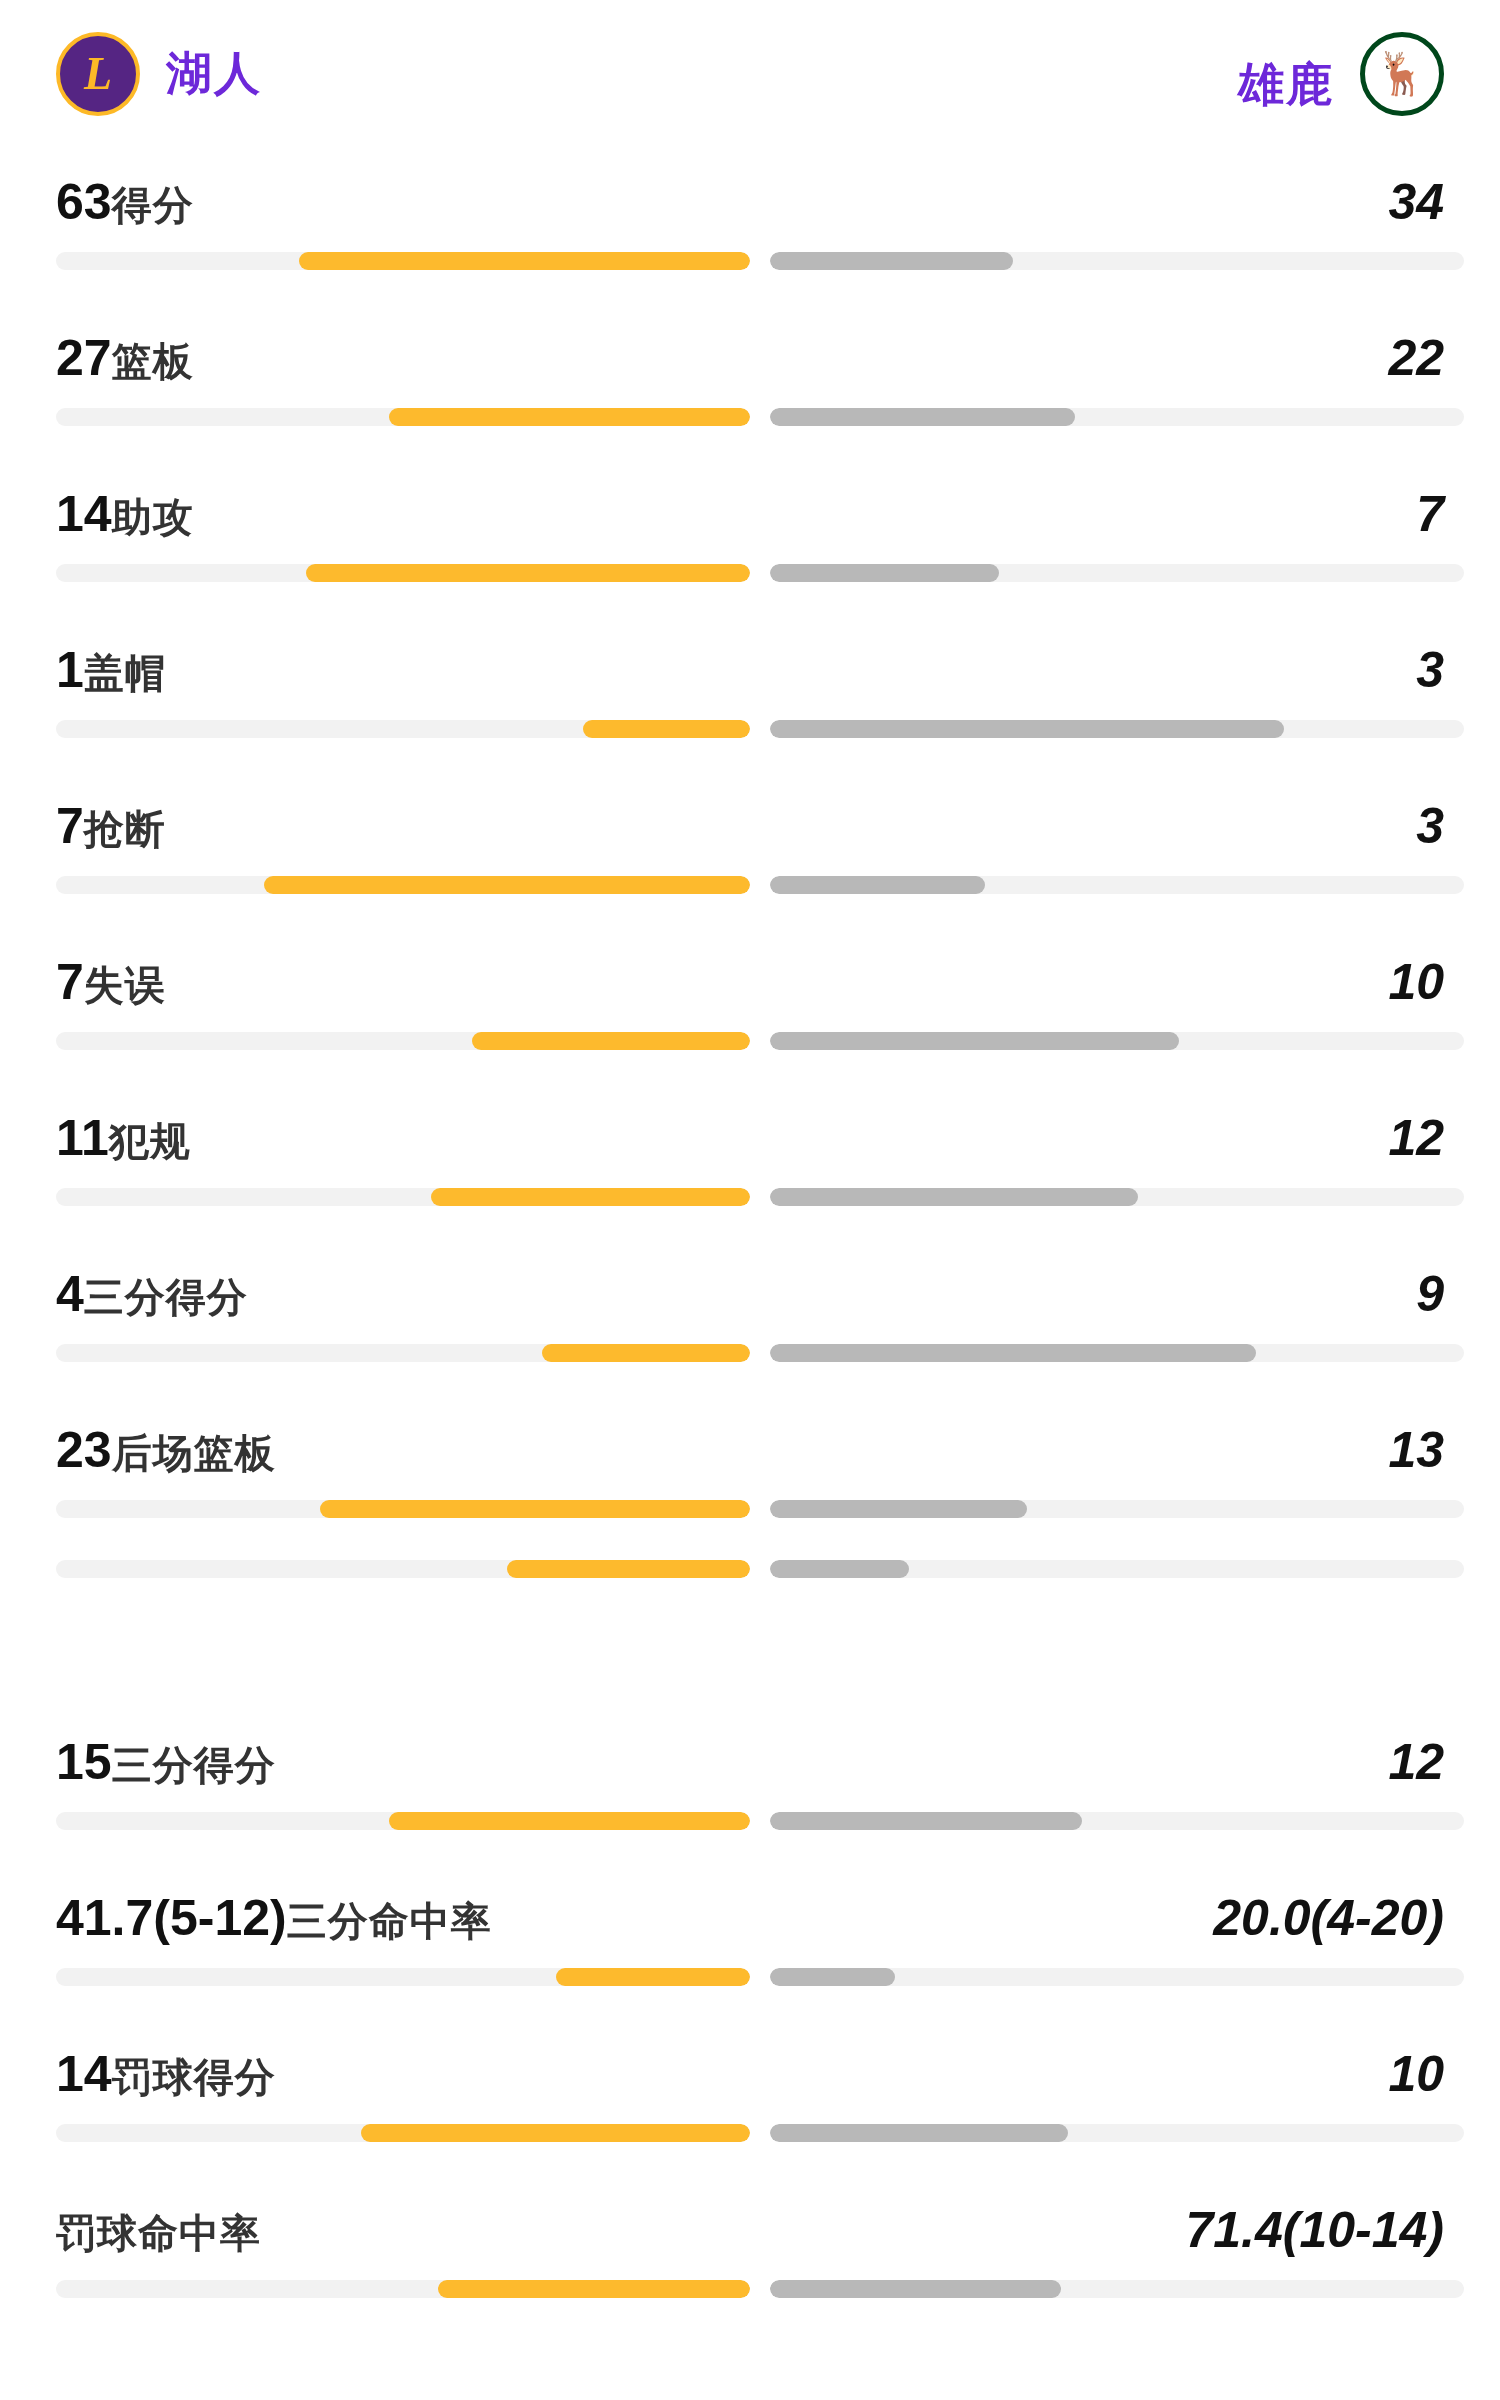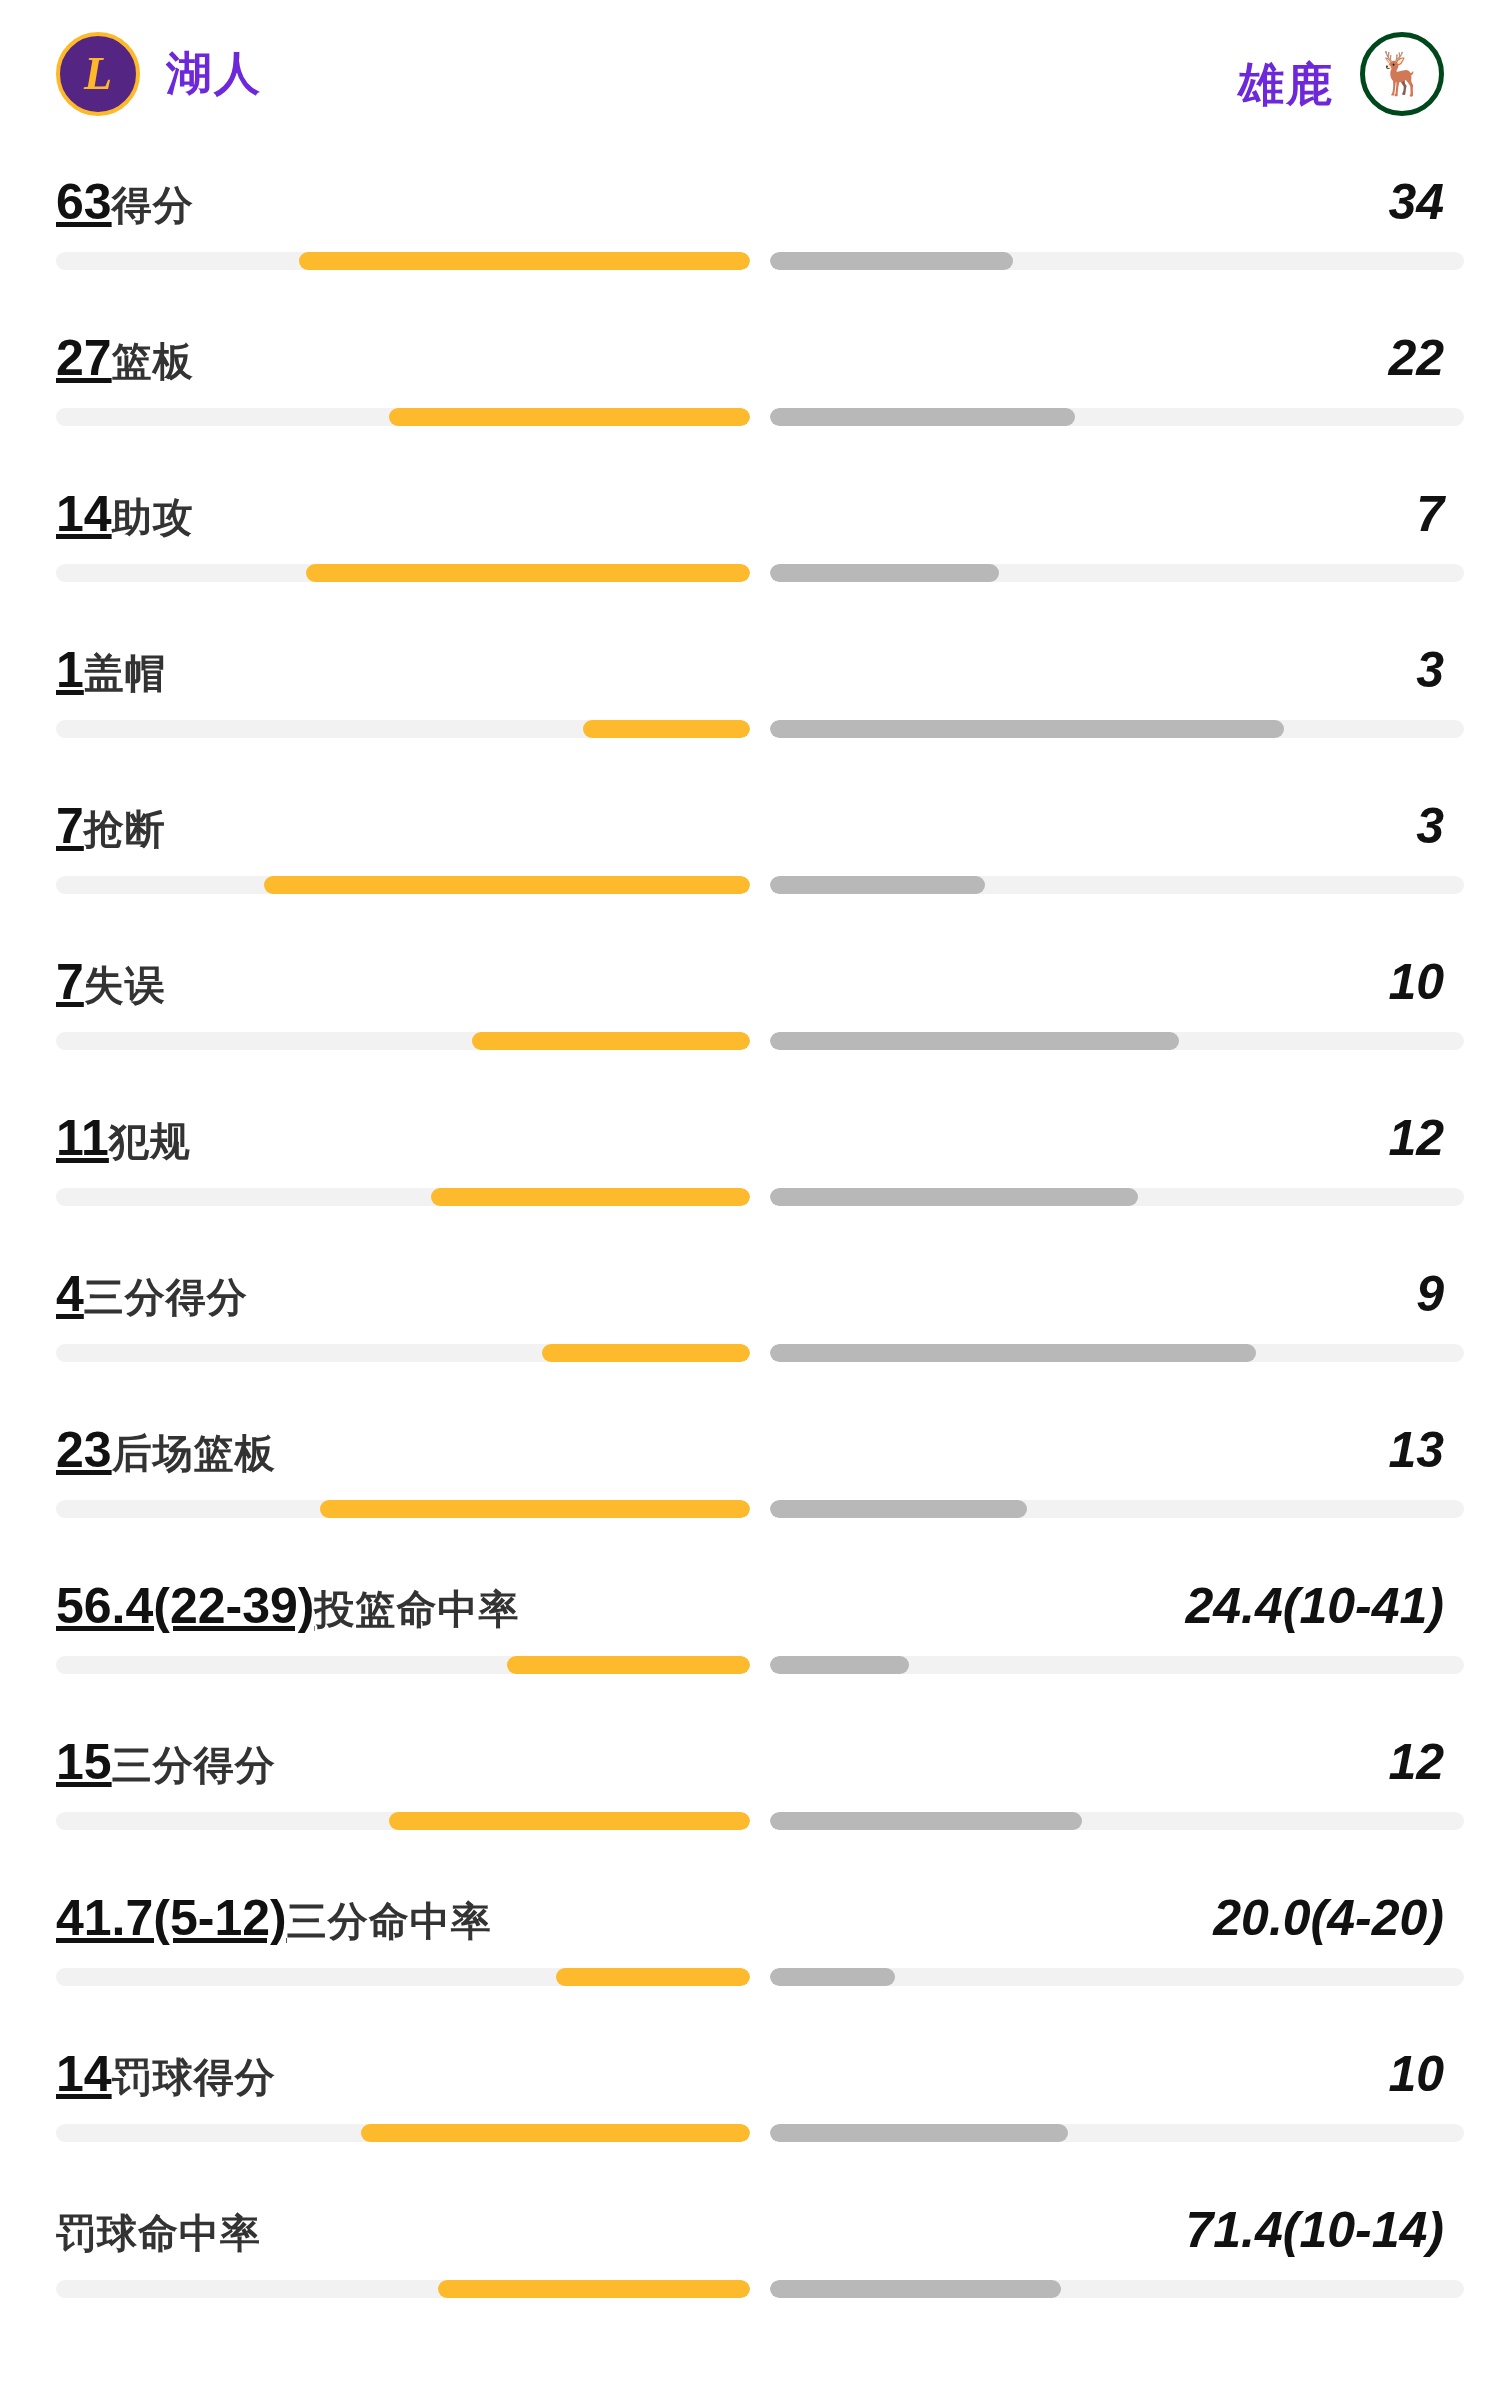--- a/index.html
+++ b/index.html
@@ -100,21 +100,21 @@
     height: 96px;
   }
   .val {
     font-size: 50px;
     font-weight: bold;
     color: #111;
     white-space: nowrap;
     flex: 0 0 auto;
     line-height: 96px;
   }
-  .val.left { text-align: center; text-decoration: underline; }
+  .val.left { text-align: center; }
   .val.right { text-align: center; font-style: italic; }
   .label {
     flex: 1 1 auto;
     text-align: left;
     font-size: 40px;
     color: #333;
     line-height: 96px;
     letter-spacing: 1px;
     font-weight: bold;
   }
@@ -304,25 +304,20 @@
         <div class="bars">
           <div class="bar-side left">
             <div class="fill" style="width:62%"></div>
           </div>
           <div class="bar-side right">
             <div class="fill" style="width:37%"></div>
           </div>
         </div>
       </div>
       <div class="stat-row">
-        <div class="stat-top">
-          <div class="val left">56.4(22-39)</div>
-          <div class="label">投篮命中率</div>
-          <div class="val right">24.4(10-41)</div>
-        </div>
         <div class="bars">
           <div class="bar-side left">
             <div class="fill" style="width:35%"></div>
           </div>
           <div class="bar-side right">
             <div class="fill" style="width:20%"></div>
           </div>
         </div>
       </div>
       <div class="stat-row">

